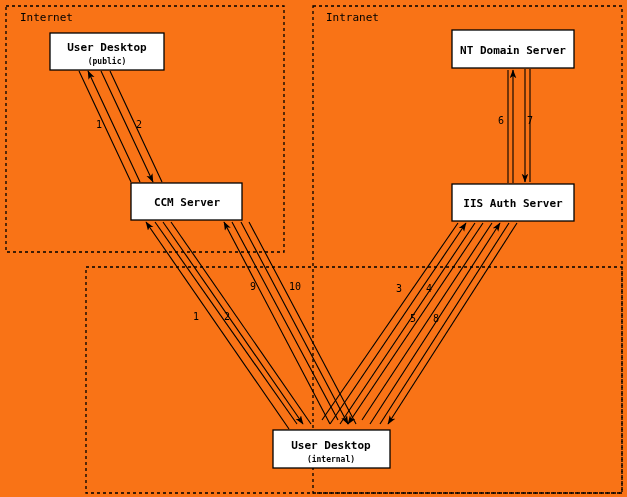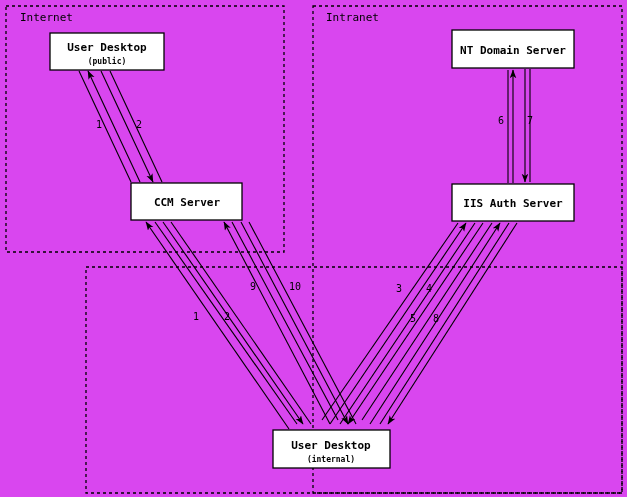--- a/index.html
+++ b/index.html
@@ -4,21 +4,21 @@
 <style>
   html, body {
     margin: 0;
     padding: 0;
     background: #ffffff;
   }
   #diagram-root {
     position: relative;
     width: 627px;
     height: 497px;
-    background: #d946ef;
+    background: #f97316;
     font-family: "DejaVu Sans Mono", "Liberation Mono", monospace;
     overflow: hidden;
   }
   #diagram-svg {
     position: absolute;
     left: 0;
     top: 0;
     width: 627px;
     height: 497px;
   }

